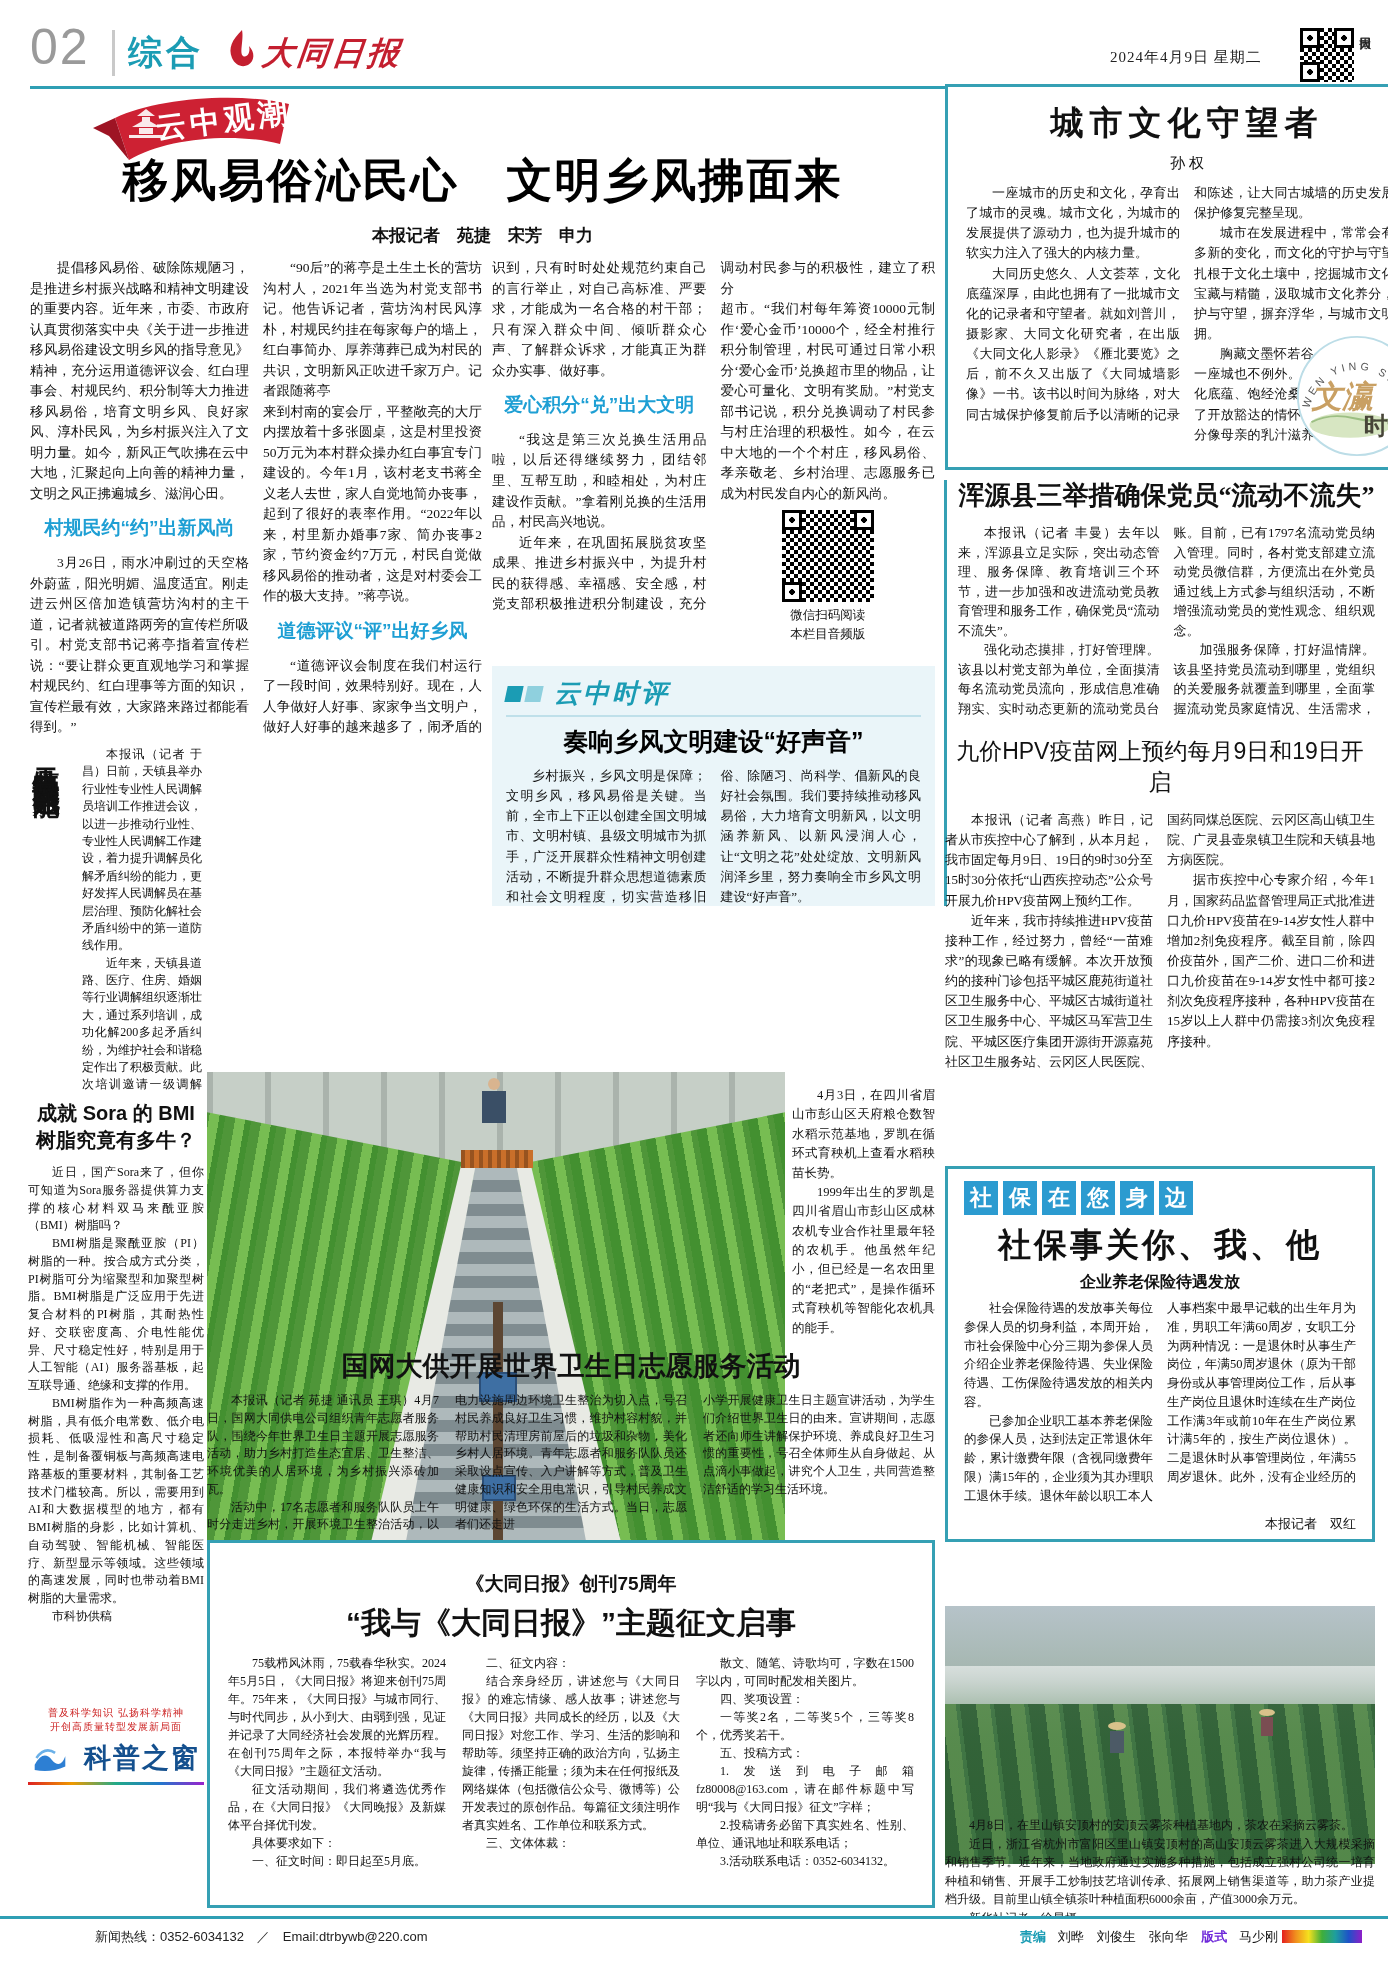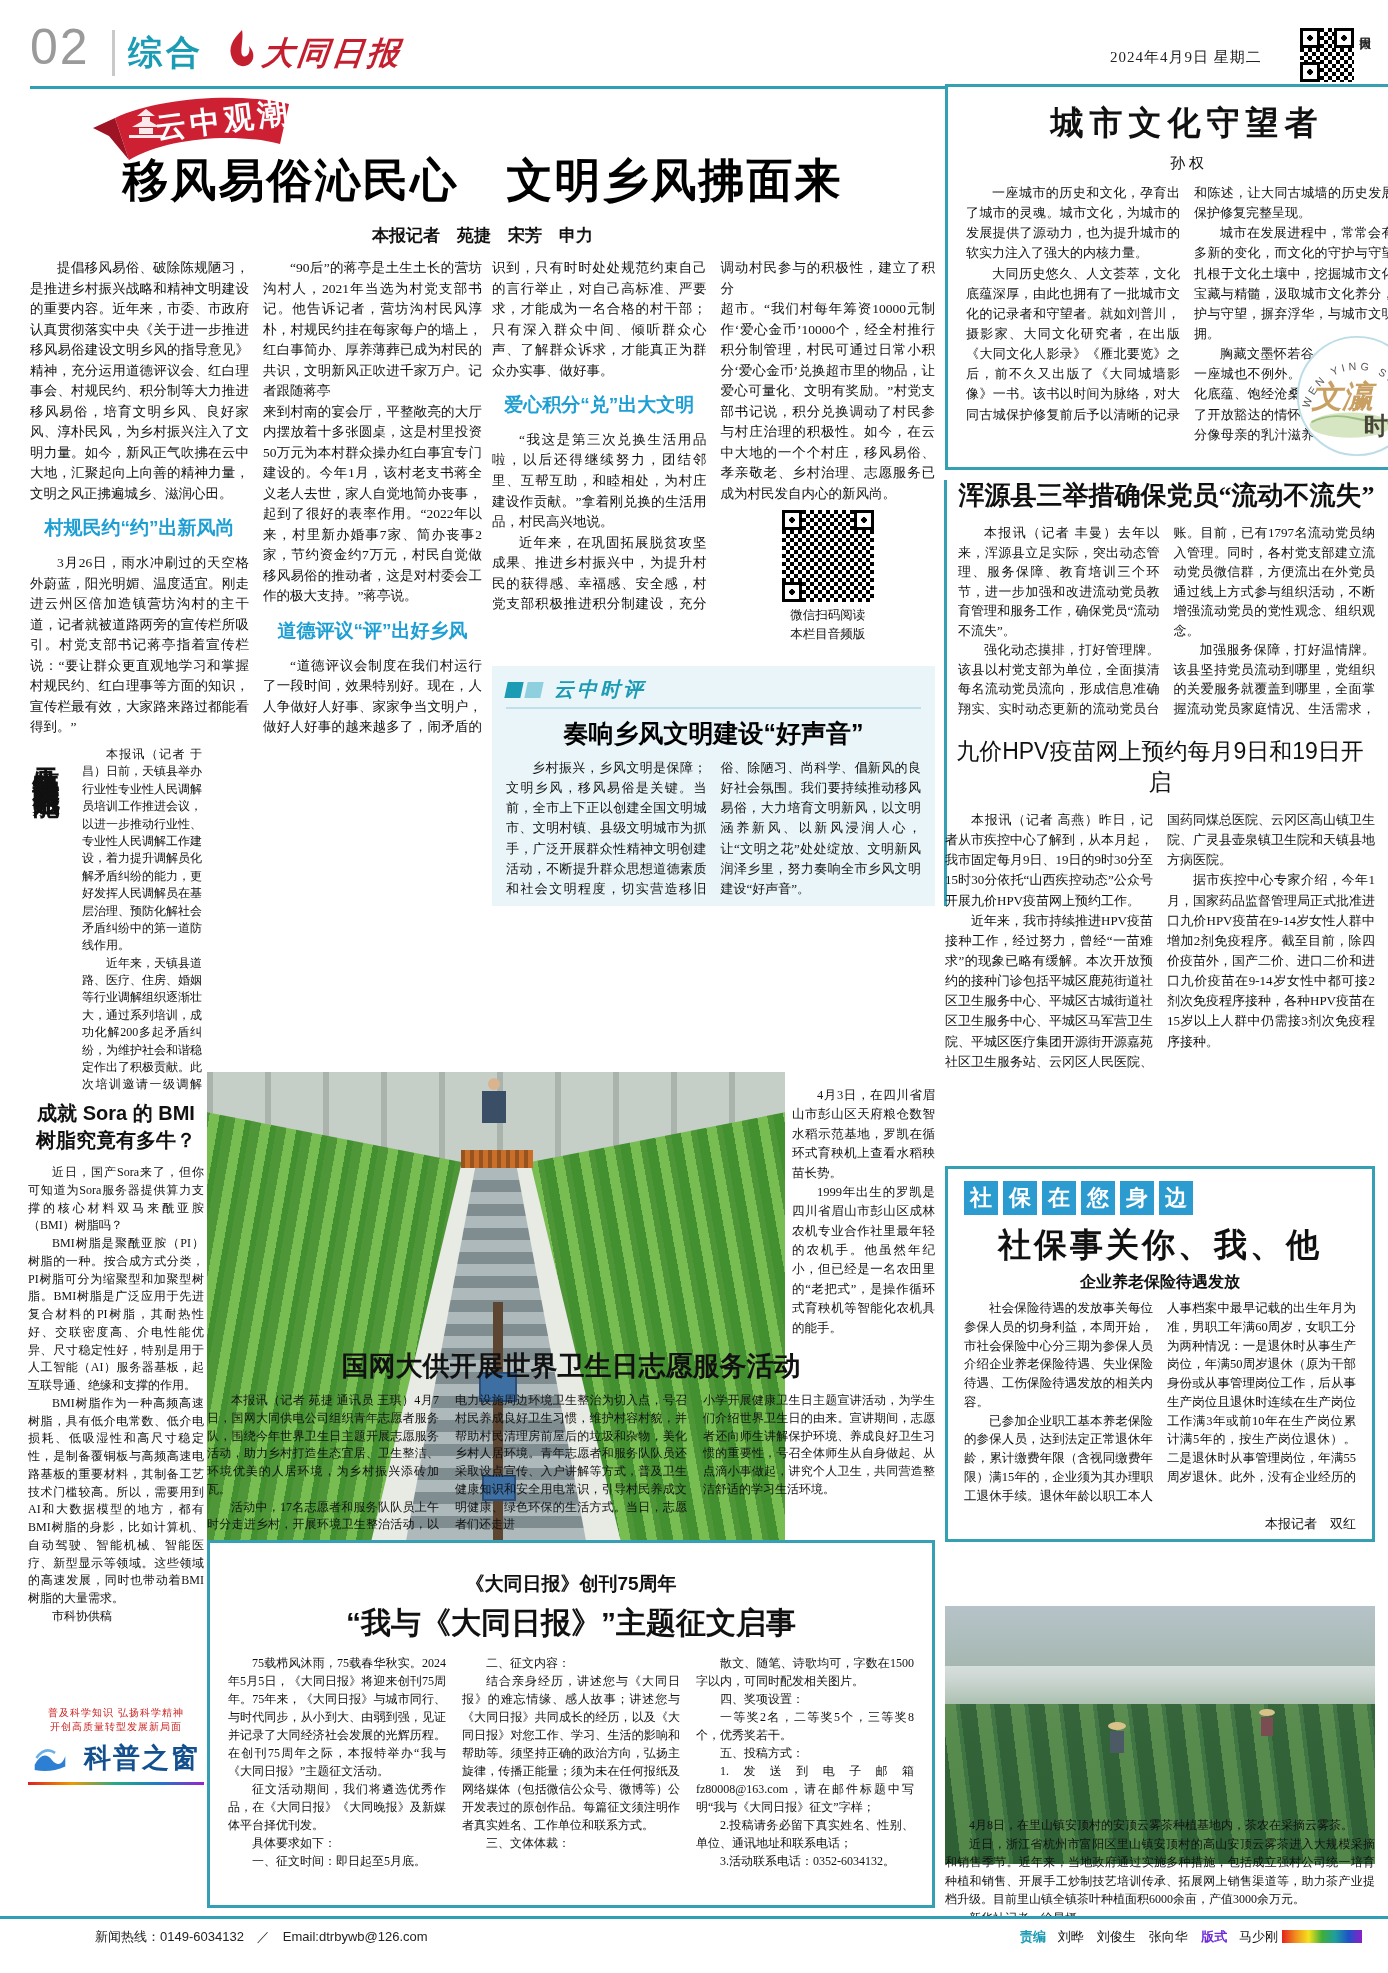--- a/index.html
+++ b/index.html
@@ -94,21 +94,21 @@
       <div style="font-size:12.5px;text-align:center;margin-top:4px;">
         <span>微信扫码阅读</span><br>
         <span>本栏目音频版</span>
       </div>
     </div>
   </div>
 
   <div class="abs clip" style="left:492px;top:666px;width:443px;height:240px;background:#eaf5f9;padding:10px 14px;box-sizing:border-box;">
     <div style="display:flex;align-items:center;gap:8px;">
       <span style="display:inline-block;width:16px;height:16px;background:#1b9cb4;transform:skewX(-12deg);box-shadow:20px 0 0 #8fd0de;"></span>
-      <span class="sans" style="margin-left:24px;font-size:20px;font-weight:bold;font-style:italic;color:#1b9cb4;letter-spacing:3px;">云中时评</span>
+      <span class="sans" style="margin-left:24px;font-size:26px;font-weight:bold;font-style:italic;color:#1b9cb4;letter-spacing:3px;">云中时评</span>
     </div>
     <div style="height:2px;background:#bfe0ea;margin:4px 0 8px;"></div>
     <div class="sans" style="text-align:center;font-size:25px;font-weight:bold;color:#000;margin-bottom:8px;">奏响乡风文明建设“好声音”</div>
     <div class="c2" style="font-size:13px;line-height:1.55;">
       <p class="jp">乡村振兴，乡风文明是保障；文明乡风，移风易俗是关键。当前，全市上下正以创建全国文明城市、文明村镇、县级文明城市为抓手，广泛开展群众性精神文明创建活动，不断提升群众思想道德素质和社会文明程度，切实营造移旧俗、除陋习、尚科学、倡新风的良好社会氛围。我们要持续推动移风易俗，大力培育文明新风，以文明涵养新风、以新风浸润人心，让“文明之花”处处绽放、文明新风润泽乡里，努力奏响全市乡风文明建设“好声音”。</p>
     </div>
   </div>
 
   <div class="abs tealborder clip" style="left:945px;top:84px;width:484px;height:386px;padding:14px 18px;">
     <div style="text-align:center;font-size:33px;font-weight:bold;letter-spacing:6px;">城市文化守望者</div>
@@ -261,21 +261,21 @@
       <p class="jp">四、奖项设置：</p>
       <p class="jp">一等奖2名，二等奖5个，三等奖8个，优秀奖若干。</p>
       <p class="jp">五、投稿方式：</p>
       <p class="jp">1.发送到电子邮箱fz80008@163.com，请在邮件标题中写明“我与《大同日报》征文”字样；</p>
       <p class="jp">2.投稿请务必留下真实姓名、性别、单位、通讯地址和联系电话；</p>
       <p class="jp">3.活动联系电话：0352-6034132。</p>
     </div>
   </div>
 
   <div class="abs" style="left:0;top:1916px;width:1388px;height:3px;background:#2e9fb4;"></div>
-  <div class="abs sans" style="left:95px;top:1928px;font-size:13px;color:#222;">新闻热线：0149-6034132　／　Email:dtrbywb@126.com</div>
+  <div class="abs sans" style="left:95px;top:1928px;font-size:13px;color:#222;">新闻热线：0352-6034132　／　Email:dtrbywb@220.com</div>
   <div class="abs sans" style="left:1020px;top:1928px;font-size:13px;">
     <span style="color:#1b9cb4;font-weight:bold;">责编</span>
     <span style="margin:0 10px 0 8px;">刘晔　刘俊生　张向华</span>
     <span style="color:#6d28d9;font-weight:bold;">版式</span>
     <span style="margin-left:8px;">马少刚</span>
   </div>
   <div class="abs" style="left:1282px;top:1930px;width:80px;height:13px;background:linear-gradient(90deg,#e4201f,#f08c1e,#f5e11e,#3fae3a,#1e9e9e,#1e52c8,#8e1ec8);"></div>
 
 </div>
 

